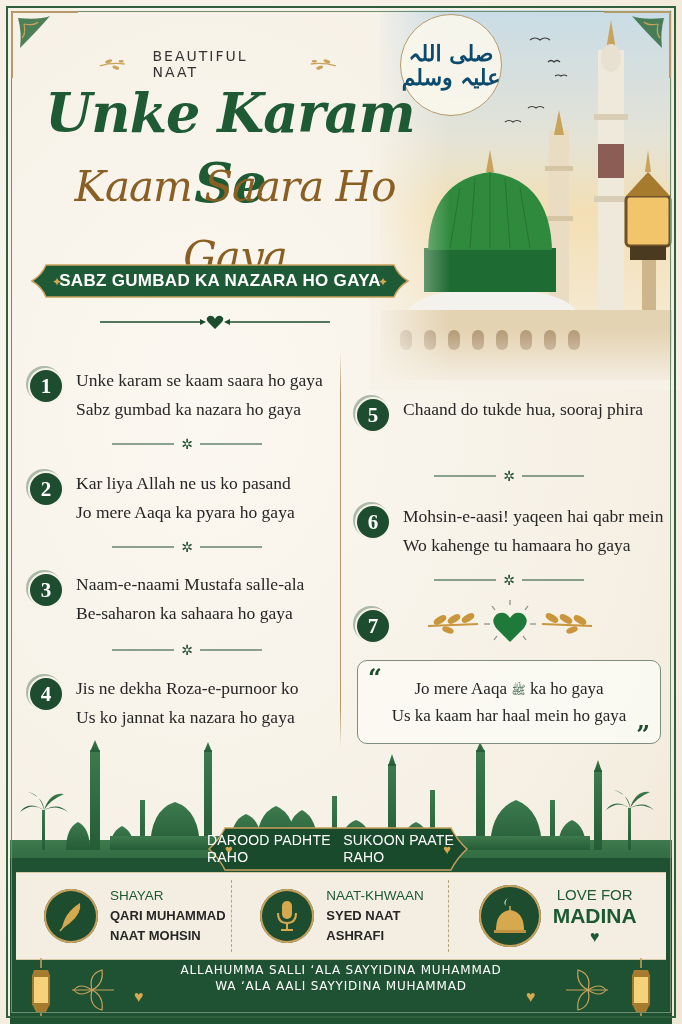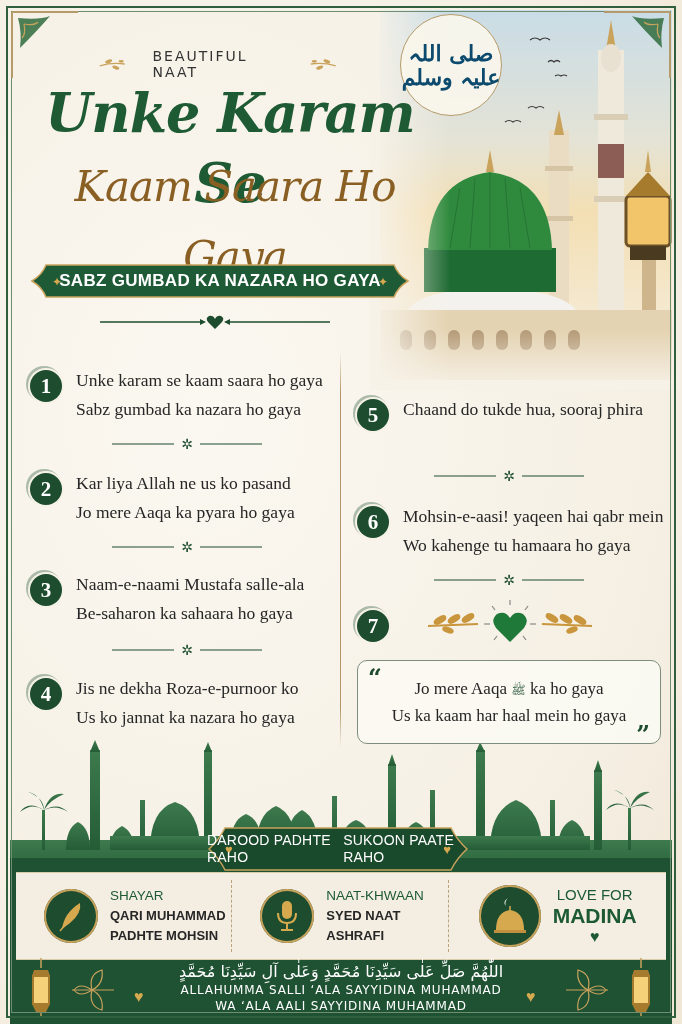--- a/index.html
+++ b/index.html
@@ -486,21 +486,21 @@
     <div class="credit">
       <div class="credit-icon">
         <svg width="30" height="34" viewBox="0 0 30 34">
           <path d="M6 30 Q8 14 24 4 Q26 14 14 24 Z" fill="#d7a94f"></path>
           <line x1="4" y1="32" x2="14" y2="20" stroke="#d7a94f" stroke-width="1.5"></line>
         </svg>
       </div>
       <div>
         <div class="credit-role">SHAYAR</div>
         <div class="credit-name">QARI MUHAMMAD</div>
-        <div class="credit-name">PADHTE MOHSIN</div>
+        <div class="credit-name">NAAT MOHSIN</div>
       </div>
     </div>
     <div class="credit">
       <div class="credit-icon">
         <svg width="26" height="34" viewBox="0 0 26 34">
           <rect x="8" y="2" width="10" height="18" rx="5" fill="#d7a94f"></rect>
           <path d="M4 14 Q4 24 13 24 Q22 24 22 14" stroke="#d7a94f" stroke-width="2" fill="none"></path>
           <line x1="13" y1="24" x2="13" y2="30" stroke="#d7a94f" stroke-width="2"></line>
           <line x1="7" y1="31" x2="19" y2="31" stroke="#d7a94f" stroke-width="2"></line>
         </svg>
@@ -538,21 +538,20 @@
   <svg class="flower" style="left:68px;" viewBox="0 0 50 44">
     <g stroke="#c9a25c" stroke-width="1.2" fill="none">
       <path d="M4 22 L46 22"></path>
       <path d="M24 22 Q20 6 34 2 Q36 16 24 22 Z"></path>
       <path d="M24 22 Q20 38 34 42 Q36 28 24 22 Z"></path>
       <path d="M24 22 Q12 14 6 22 Q12 30 24 22 Z"></path>
     </g>
   </svg>
   <span class="dua-heart" style="left:134px;">♥</span>
   <div class="dua">
-    <div class="dua-arabic">اللّٰهُمَّ صَلِّ عَلٰى سَيِّدِنَا مُحَمَّدٍ وَعَلٰى آلِ سَيِّدِنَا مُحَمَّدٍ</div>
     <div class="dua-latin">ALLAHUMMA SALLI ‘ALA SAYYIDINA MUHAMMAD</div>
     <div class="dua-latin">WA ‘ALA AALI SAYYIDINA MUHAMMAD</div>
   </div>
   <span class="dua-heart" style="left:526px;">♥</span>
   <svg class="flower" style="left:562px; transform:scaleX(-1);" viewBox="0 0 50 44">
     <g stroke="#c9a25c" stroke-width="1.2" fill="none">
       <path d="M4 22 L46 22"></path>
       <path d="M24 22 Q20 6 34 2 Q36 16 24 22 Z"></path>
       <path d="M24 22 Q20 38 34 42 Q36 28 24 22 Z"></path>
       <path d="M24 22 Q12 14 6 22 Q12 30 24 22 Z"></path>

